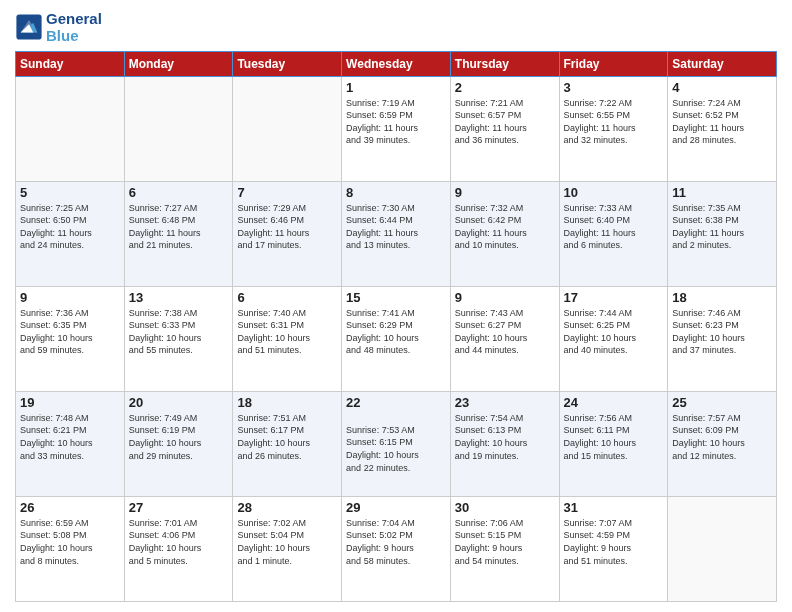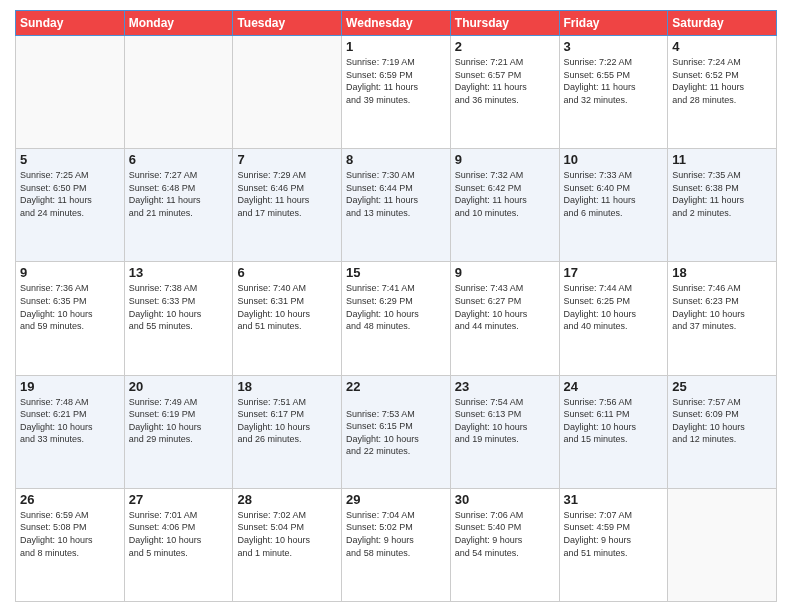--- a/index.html
+++ b/index.html
@@ -46,21 +46,21 @@
       color: #555;
     }
     .calendar {
       flex: 1;
       border: 1px solid #ccc;
       border-collapse: collapse;
       width: 100%;
       table-layout: fixed;
     }
     .calendar th {
-      background: #ef4444;
+      background: #b91c1c;
       color: #fff;
       font-size: 12px;
       font-weight: bold;
       padding: 5px 4px;
       border: 1px solid #4a8fd5;
       text-align: left;
     }
     .calendar td {
       border: 1px solid #ccc;
       vertical-align: top;
@@ -86,20 +86,38 @@
       line-height: 1.4;
     }
     .row-alt td {
       background: #f0f4fa;
     }
   </style>
 </head>
 <body>
 
 <div class="page">
+  <div class="header">
+    <div class="logo">
+      <svg class="logo-icon" viewBox="0 0 40 40">
+        <rect x="2" y="2" width="36" height="36" rx="4" fill="#1a4b8c"></rect>
+        <polygon points="8,28 20,10 32,28" fill="white" opacity="0.3"></polygon>
+        <polygon points="14,28 26,14 32,28" fill="#4a9fd4"></polygon>
+        <polygon points="8,28 20,16 26,28" fill="white"></polygon>
+      </svg>
+      <div>
+        <div style="font-size:15px;font-weight:bold;color:#1a4b8c;line-height:1.15">General</div>
+        <div style="font-size:15px;font-weight:bold;color:#4a9fd4;line-height:1.15">Blue</div>
+      </div>
+    </div>
+    <div class="title-block">
+      <div class="month-title"></div>
+      <div class="subtitle"></div>
+    </div>
+  </div>
 
   <table class="calendar">
     <thead>
       <tr>
       <th>Sunday</th>
           <th>Monday</th>
           <th>Tuesday</th>
           <th>Wednesday</th>
           <th>Thursday</th>
           <th>Friday</th>
@@ -318,21 +336,21 @@
           <td>
             <span class="day-number">29</span>
             <div class="day-info" style="white-space: pre-line;">Sunrise: 7:04 AM
 Sunset: 5:02 PM
 Daylight: 9 hours
 and 58 minutes.</div>
           </td>
           <td>
             <span class="day-number">30</span>
             <div class="day-info" style="white-space: pre-line;">Sunrise: 7:06 AM
-Sunset: 5:40 PM
+Sunset: 5:15 PM
 Daylight: 9 hours
 and 54 minutes.</div>
           </td>
           <td>
             <span class="day-number">31</span>
             <div class="day-info" style="white-space: pre-line;">Sunrise: 7:07 AM
 Sunset: 4:59 PM
 Daylight: 9 hours
 and 51 minutes.</div>
           </td>

